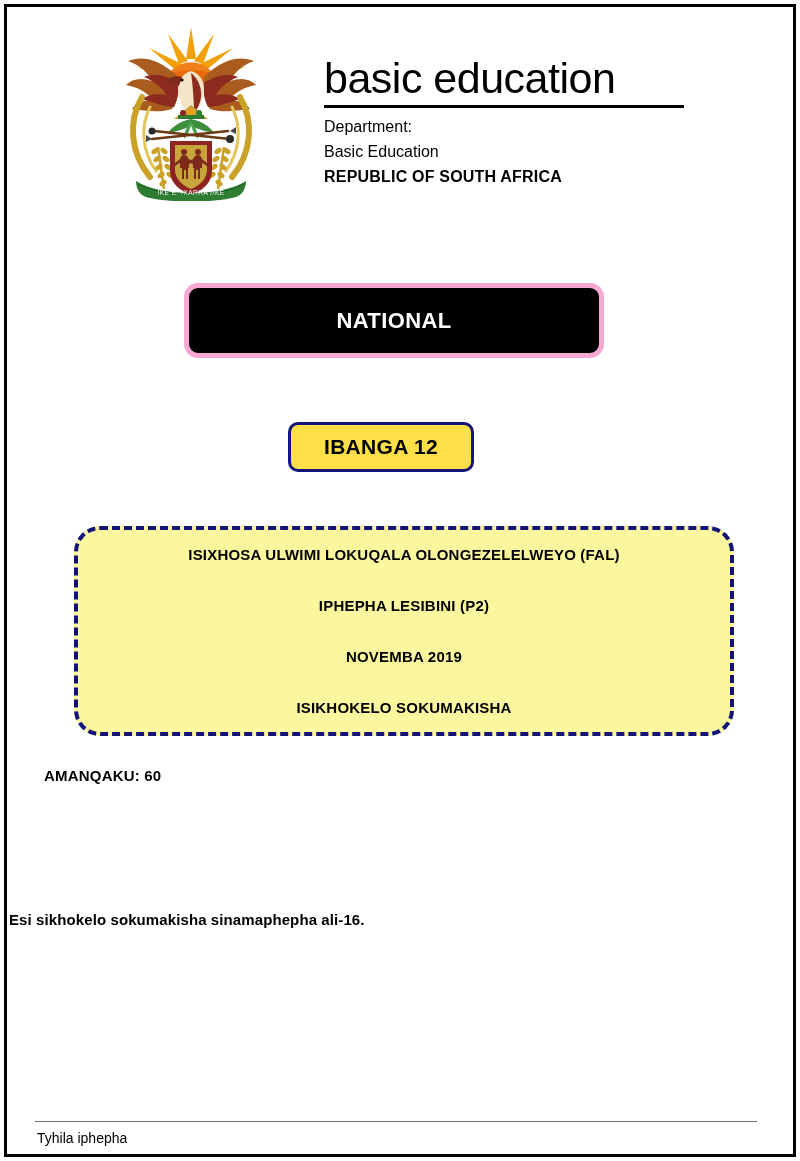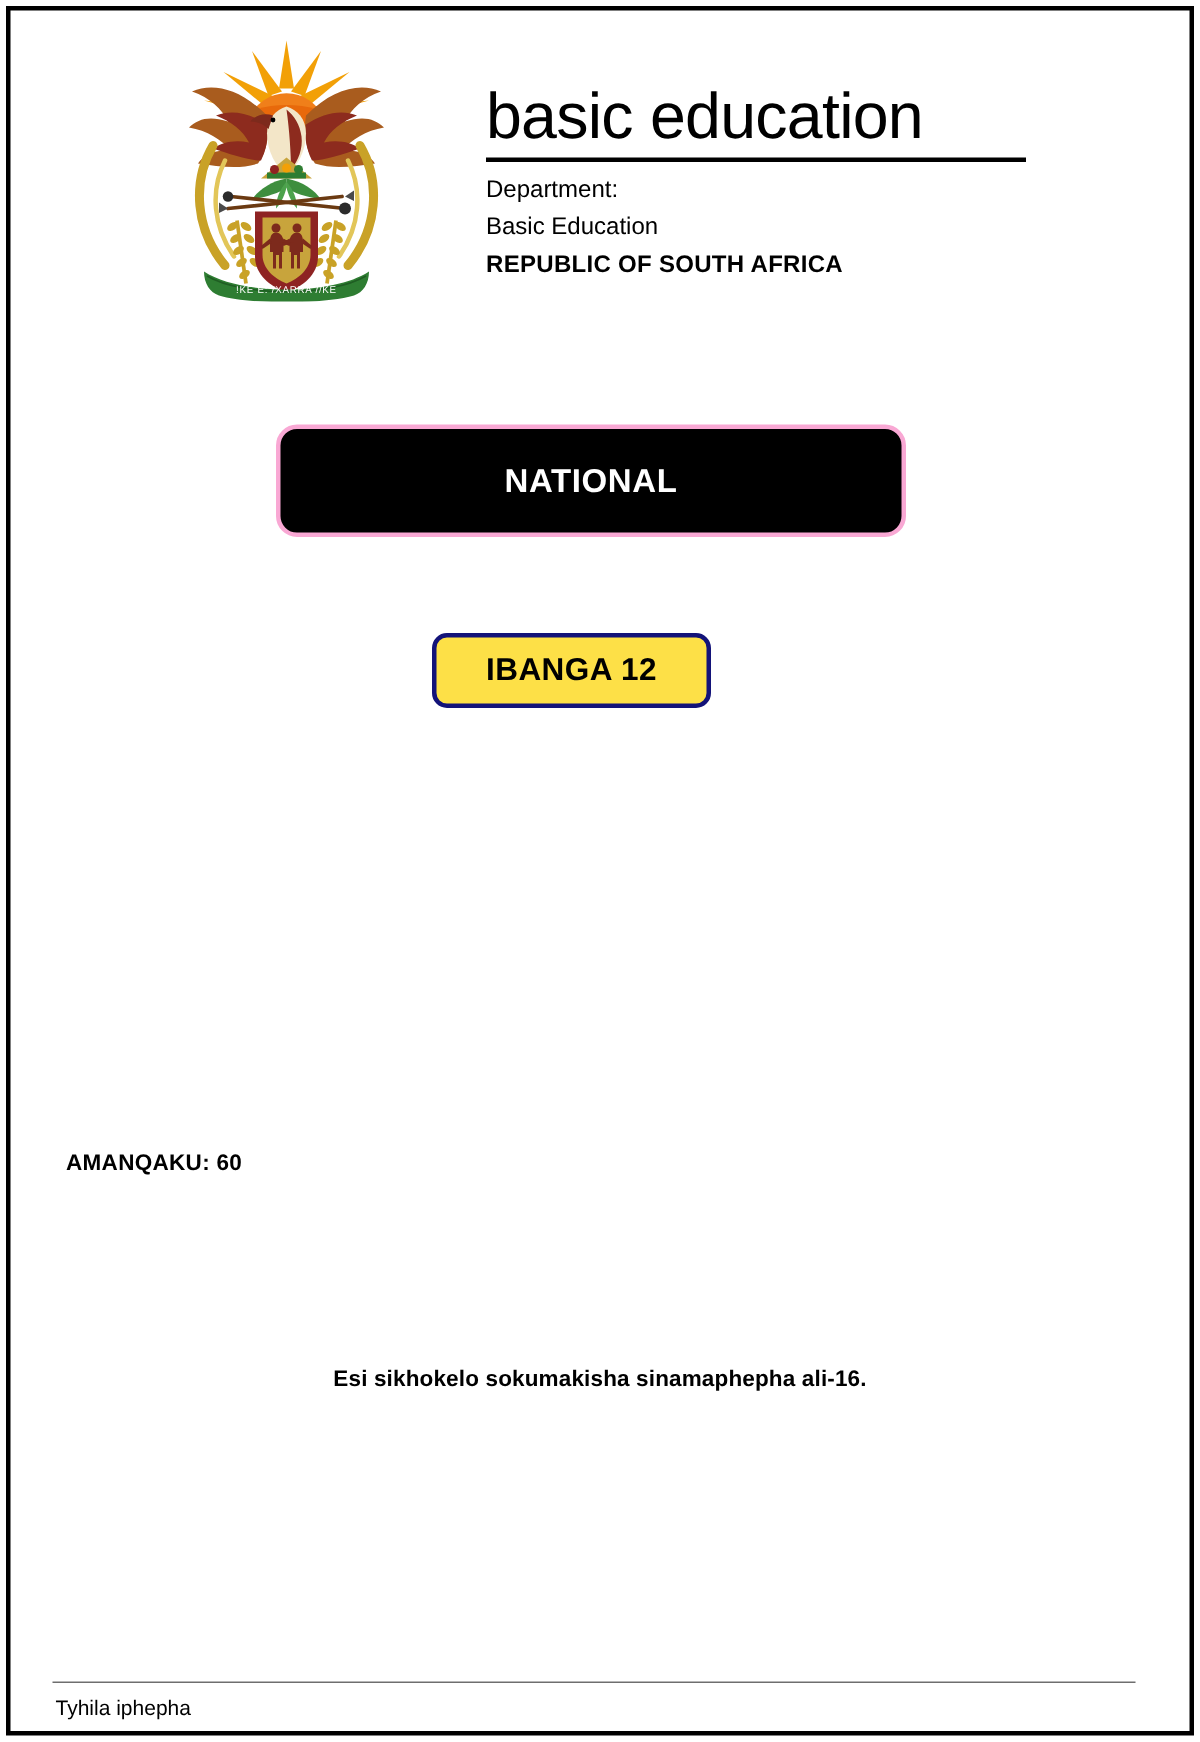--- a/index.html
+++ b/index.html
@@ -97,21 +97,21 @@
 
   
   .nsc-box {
     position: absolute;
     left: 175px;
     top: 274px;
     width: 420px;
     height: 75px;
     box-sizing: border-box;
     background: #000000;
-    border: 3px solid #f9a8d4;
+    border: 5px solid #f9a8d4;
     border-radius: 14px;
     color: #ffffff;
     display: flex;
     flex-direction: column;
     align-items: center;
     justify-content: center;
     line-height: 27px;
   }
   .nsc-line {
     font-size: 22px;
@@ -173,21 +173,21 @@
     font-weight: 700;
     letter-spacing: 0.2px;
   }
 
   
   .page-note {
     position: absolute;
     left: 0;
     top: 902px;
     width: 782px;
-    text-align: center;
+    text-align: left;
     font-size: 15px;
     font-weight: 700;
     letter-spacing: 0.1px;
   }
 
   
   .footer-rule {
     position: absolute;
     left: 26px;
     top: 1112px;
@@ -340,20 +340,26 @@
   </div>
 
   <div class="nsc-box">
     <div class="nsc-line">NATIONAL</div>
   </div>
 
   <div class="grade-box">
     <div class="grade-label">IBANGA 12</div>
   </div>
 
+  <div class="subject-box">
+    <div class="subject-line">ISIXHOSA ULWIMI LOKUQALA OLONGEZELELWEYO (FAL)</div>
+    <div class="subject-line">IPHEPHA LESIBINI (P2)</div>
+    <div class="subject-line">NOVEMBA 2019</div>
+    <div class="subject-line">ISIKHOKELO SOKUMAKISHA</div>
+  </div>
 
   <div class="marks">AMANQAKU: 60</div>
 
   <div class="page-note">Esi sikhokelo sokumakisha sinamaphepha ali-16.</div>
 
   <div class="footer-rule"></div>
   <div class="footer">
     <div class="footer-right">Tyhila iphepha</div>
   </div>
 

